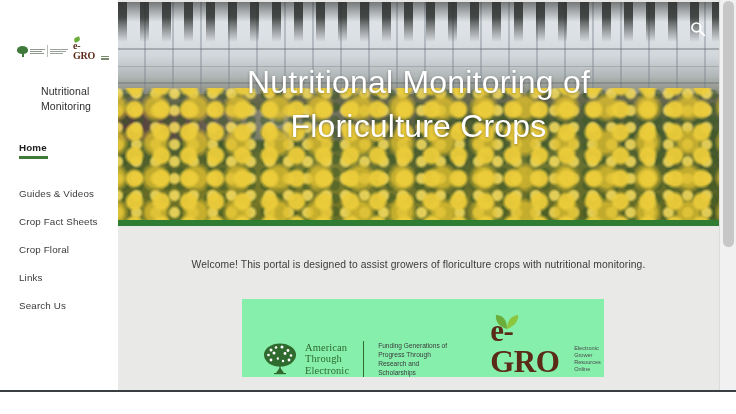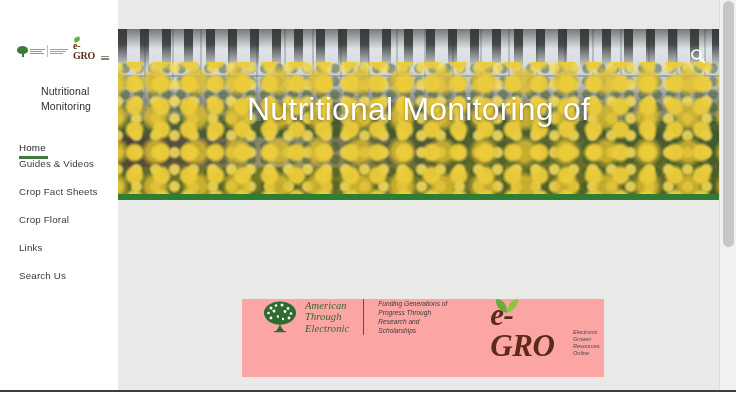--- a/index.html
+++ b/index.html
@@ -87,37 +87,37 @@
 
   #nav { position: absolute; left: 19px; top: 142px; width: 95px; }
   .nav-item {
     display: block;
     font-size: 9.8px; color: #3b3b3b;
     padding: 0; margin-bottom: 17px;
     letter-spacing: 0.15px;
     cursor: pointer; position: relative;
     white-space: nowrap;
   }
-  .nav-item.active { font-weight: normal; color: #1f1f1f; margin-bottom: 5px; }
+  .nav-item.active { font-weight: bold; color: #1f1f1f; margin-bottom: 35px; }
   .nav-item.active::after {
     content: ""; position: absolute; left: 0; top: 14px;
     width: 29px; height: 3px; background: #3f7a3c;
   }
 
   
   #main {
     position: absolute; left: 118px; top: 0;
     width: 601px; height: 390px;
     background: #e9eae8;
   }
 
   
   #hero {
-    position: absolute; left: 0; top: 29px;
-    width: 601px; height: 171px;
+    position: absolute; left: 0; top: 2px;
+    width: 601px; height: 224px;
     overflow: hidden;
   }
   #hero-photo {
     position: absolute; inset: 0;
     background:
       
       radial-gradient(ellipse 55% 40% at 18% 88%, rgba(190,170,40,0.55), rgba(0,0,0,0) 62%),
       radial-gradient(ellipse 45% 34% at 52% 92%, rgba(200,180,50,0.5), rgba(0,0,0,0) 64%),
       radial-gradient(ellipse 48% 36% at 85% 86%, rgba(180,165,45,0.45), rgba(0,0,0,0) 62%),
       radial-gradient(ellipse 30% 22% at 35% 74%, rgba(210,195,70,0.35), rgba(0,0,0,0) 70%),
@@ -210,22 +210,22 @@
   #welcome-text {
     position: absolute; left: 0; top: 259px;
     width: 601px; text-align: center;
     font-size: 10.3px; color: #3a3a3a; letter-spacing: 0.1px;
   }
 
   
   #sponsor-panel {
     position: absolute; left: 124px; top: 299px;
     width: 362px; height: 78px;
-    background: #fca5a5;
-    display: flex; align-items: flex-start; font-style: italic;
+    background: #86efac;
+    display: flex; align-items: flex-end;
   }
   #afe-logo {
     display: flex; align-items: center; gap: 7px;
     margin-left: 20px;
   }
   .afe-tree { width: 36px; height: 34px; position: relative; flex: none; }
   .afe-tree svg { display: block; }
   .afe-wordmark {
     font-family: "Liberation Serif", serif;
     font-size: 10.5px; line-height: 11.5px; color: #2f6b2e;
@@ -334,30 +334,32 @@
           <div id="gh-beam-c"></div>
           <div id="baskets-shadow"></div>
           <div id="baskets"></div>
           <div id="bench-band"></div>
           <div id="flowers"></div>
           <div id="hero-bottom-bar"></div>
         </div>
 
         <h1 id="hero-title">
           <span>Nutritional Monitoring of</span><br>
+          <span>Floriculture Crops</span>
         </h1>
 
         <div id="search-button">
           <svg width="16" height="16" viewBox="0 0 16 16">
             <circle cx="6.4" cy="6.4" r="4.4" fill="none" stroke="#ffffff" stroke-width="1.7"></circle>
             <line x1="9.7" y1="9.7" x2="14.3" y2="14.3" stroke="#ffffff" stroke-width="1.9" stroke-linecap="round"></line>
           </svg>
         </div>
       </div>
 
+      <p id="welcome-text">Welcome!  This portal is designed to assist growers of floriculture crops with nutritional monitoring.</p>
 
       <div id="sponsor-panel">
 
         <div id="afe-logo">
           <span class="afe-tree">
             <svg width="36" height="34" viewBox="0 0 36 34">
               <g fill="#2f6b2e">
                 <ellipse cx="18" cy="13" rx="16" ry="11.5"></ellipse>
               </g>
               <g fill="#ffffff">

